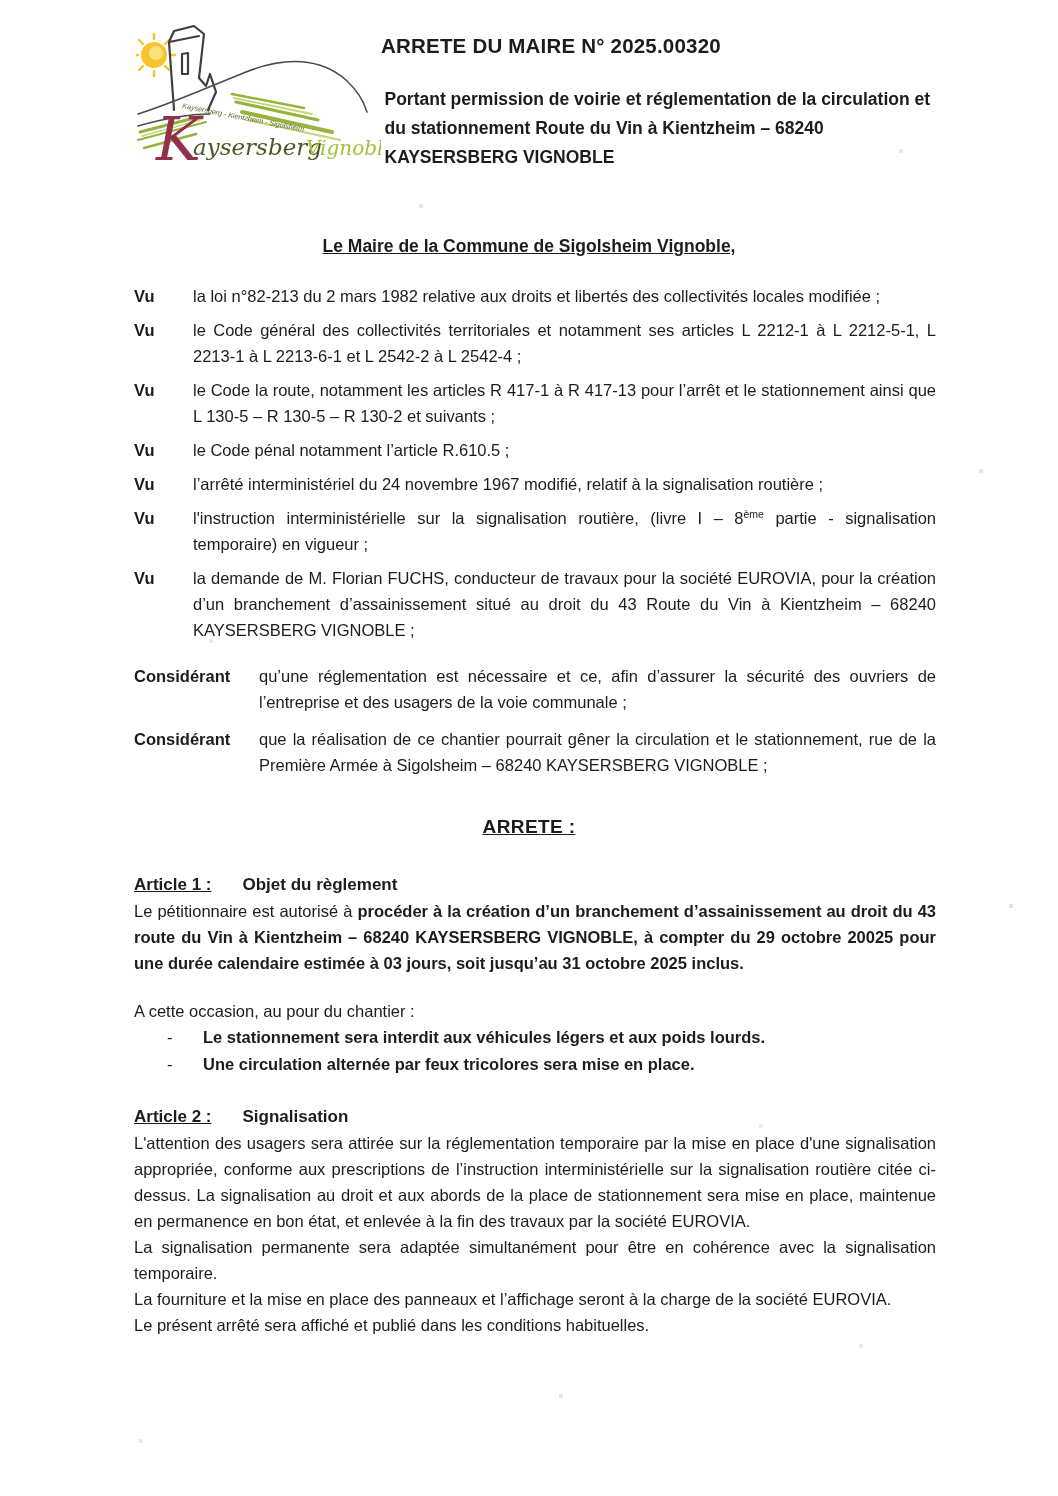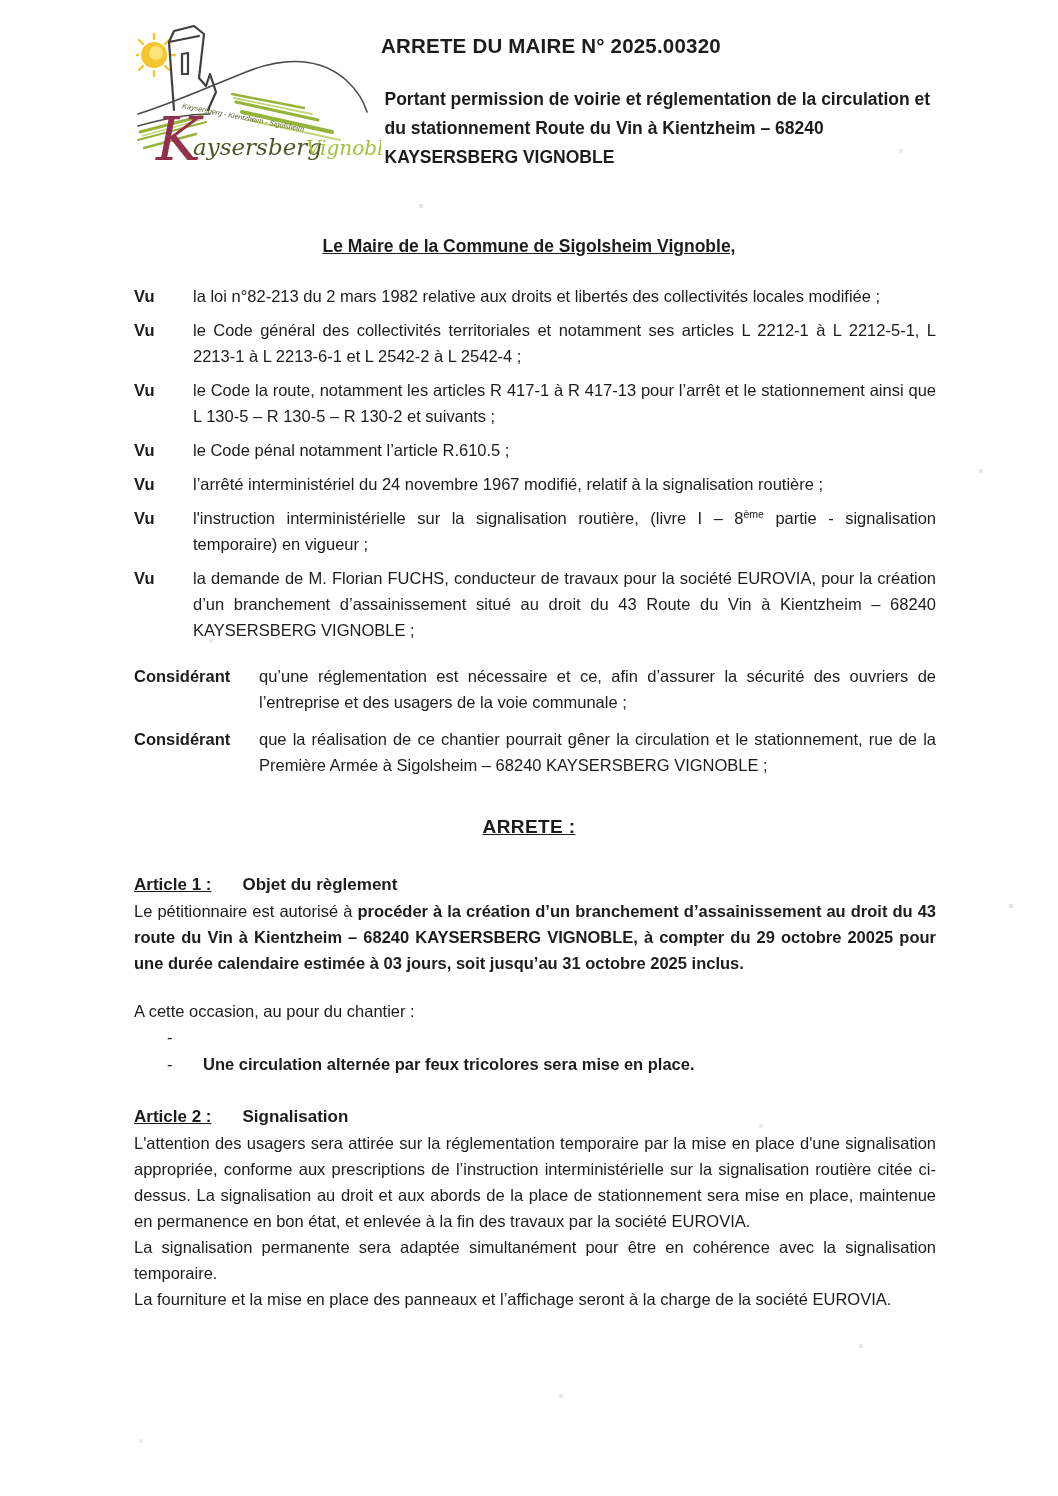--- a/index.html
+++ b/index.html
@@ -182,27 +182,29 @@
       <span class="art-label">Article 1 :</span><span class="art-title">Objet du règlement</span>
     </div>
     <div class="para bold-mix">
       <span>Le pétitionnaire est autorisé à </span><span class="b">procéder à la création d’un branchement d’assainissement au droit du 43 route du Vin à Kientzheim – 68240 KAYSERSBERG VIGNOBLE, à compter du 29 octobre 20025 pour une durée calendaire estimée à 03 jours, soit jusqu’au 31 octobre 2025 inclus.</span>
     </div>
 
     <div class="occasion">A cette occasion, au pour du chantier :</div>
 
     <div class="bullet-row">
       <span class="dash">-</span>
+      <span class="b-txt">Le stationnement sera interdit aux véhicules légers et aux poids lourds.</span>
     </div>
     <div class="bullet-row">
       <span class="dash">-</span>
       <span class="b-txt">Une circulation alternée par feux tricolores sera mise en place.</span>
     </div>
 
     <div class="article-heading a2-heading">
       <span class="art-label">Article 2 :</span><span class="art-title">Signalisation</span>
     </div>
     <div class="para">L'attention des usagers sera attirée sur la réglementation temporaire par la mise en place d'une signalisation appropriée, conforme aux prescriptions de l’instruction interministérielle sur la signalisation routière citée ci-dessus. La signalisation au droit et aux abords de la place de stationnement sera mise en place, maintenue en permanence en bon état, et enlevée à la fin des travaux par la société EUROVIA.</div>
     <div class="para">La signalisation permanente sera adaptée simultanément pour être en cohérence avec la signalisation temporaire.</div>
     <div class="para">La fourniture et la mise en place des panneaux et l’affichage seront à la charge de la société EUROVIA.</div>
+    <div class="para">Le présent arrêté sera affiché et publié dans les conditions habituelles.</div>
   </div>
 
 </div>
 
 </body></html>

